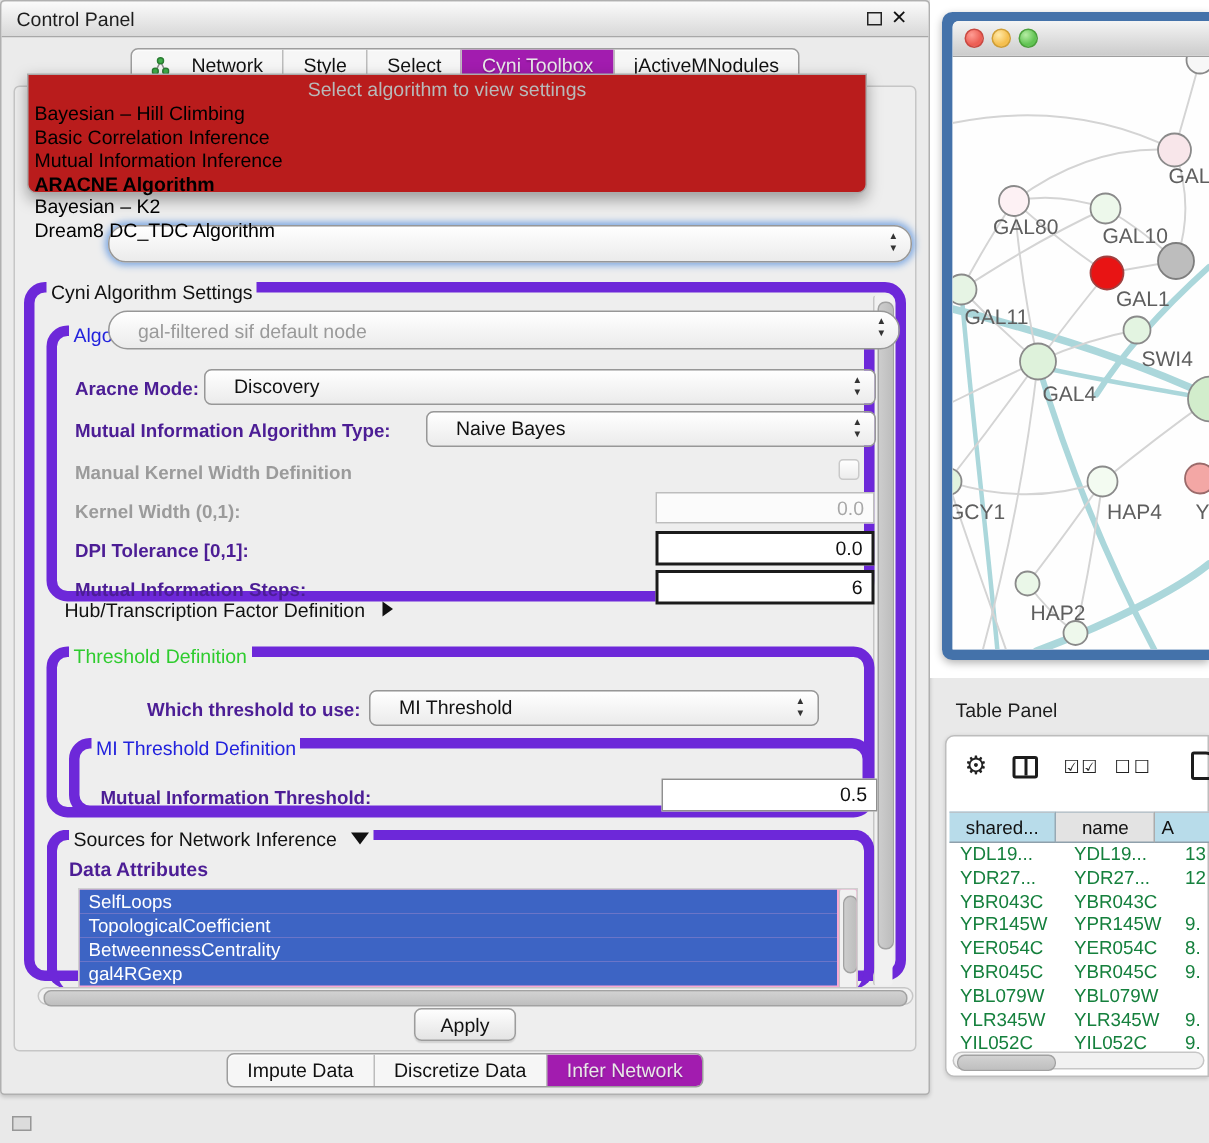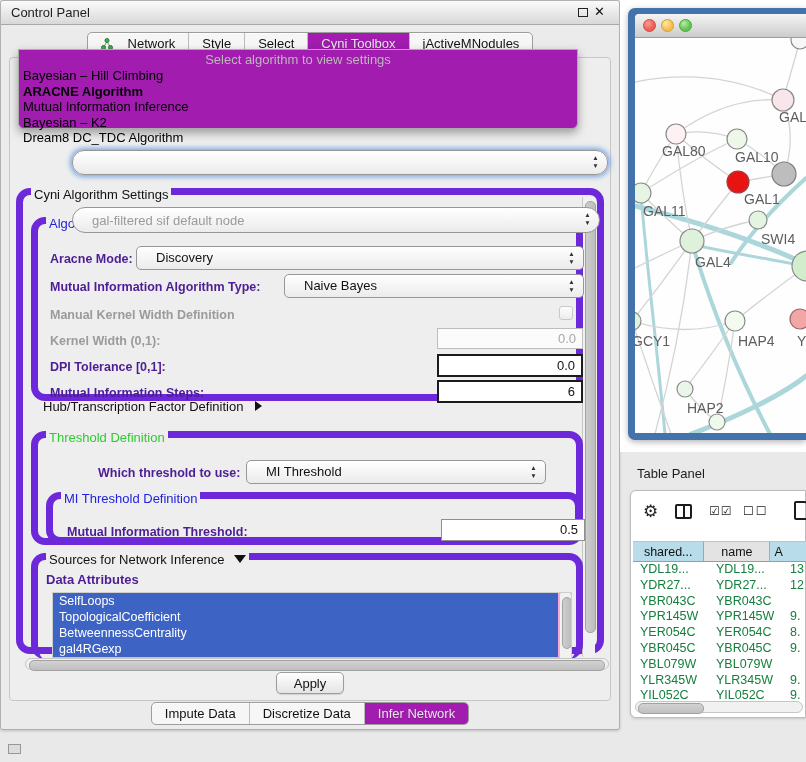--- a/index.html
+++ b/index.html
@@ -26,21 +26,21 @@
   .seg .tab:first-child{border-left:none;}
   .seg .tab.sel{background:#a21caf;color:#e8e8e8;text-shadow:0 1px 1px rgba(0,0,0,.2);}
   #cp-tabs{left:0;top:31px;width:100%;text-align:center;}
   #bottom-tabs{left:0;top:701px;width:100%;text-align:center;}
 
   
   #cp-content{left:8px;top:56px;width:602px;height:644px;background:#eeeeee;
     border:1px solid #c6c6c6;border-radius:4px;}
 
   
-  #algo-dropdown{left:18px;top:49px;width:560px;height:80px;background:#a21caf;
+  #algo-dropdown{left:18px;top:49px;width:560px;height:80px;background:#b91c1c;
     border:1px solid #ababab;border-radius:0 0 6px 6px;z-index:60;
     box-shadow:0 4px 10px rgba(0,0,0,.35);padding-top:2px;}
   #algo-dropdown .ph{font-size:13px;color:#b9b9b9;text-align:center;height:16px;line-height:16px;}
   .dd-item{font-size:13px;color:#000;height:15.5px;line-height:15.5px;padding-left:4px;}
   .dd-item.bold{font-weight:bold;}
 
   
   .combo{height:24px;border:1px solid #979797;border-radius:5px;
     background:linear-gradient(#ffffff,#ebebeb);font-size:13px;line-height:22px;
     color:#111;padding-left:19px;}
@@ -269,22 +269,23 @@
           <span>Infer Network</span>
         </span>
     </span>
   </div>
 </div>
 
 <div class="abs" id="algo-dropdown">
   <div class="ph">Select algorithm to view settings</div>
   <div>
       <div class="dd-item">Bayesian – Hill Climbing</div>
+      <div class="dd-item">Basic Correlation Inference</div>
+      <div class="dd-item">Mutual Information Inference</div>
       <div class="dd-item bold">ARACNE Algorithm</div>
-      <div class="dd-item">Mutual Information Inference</div>
       <div class="dd-item">Bayesian – K2</div>
       <div class="dd-item">Dream8 DC_TDC Algorithm</div>
     </div>
 </div>
 
 <div class="abs" id="mini-box"></div>
 
 <div class="abs" id="right-top-bg"></div>
 
 <div class="abs" id="net-window">

